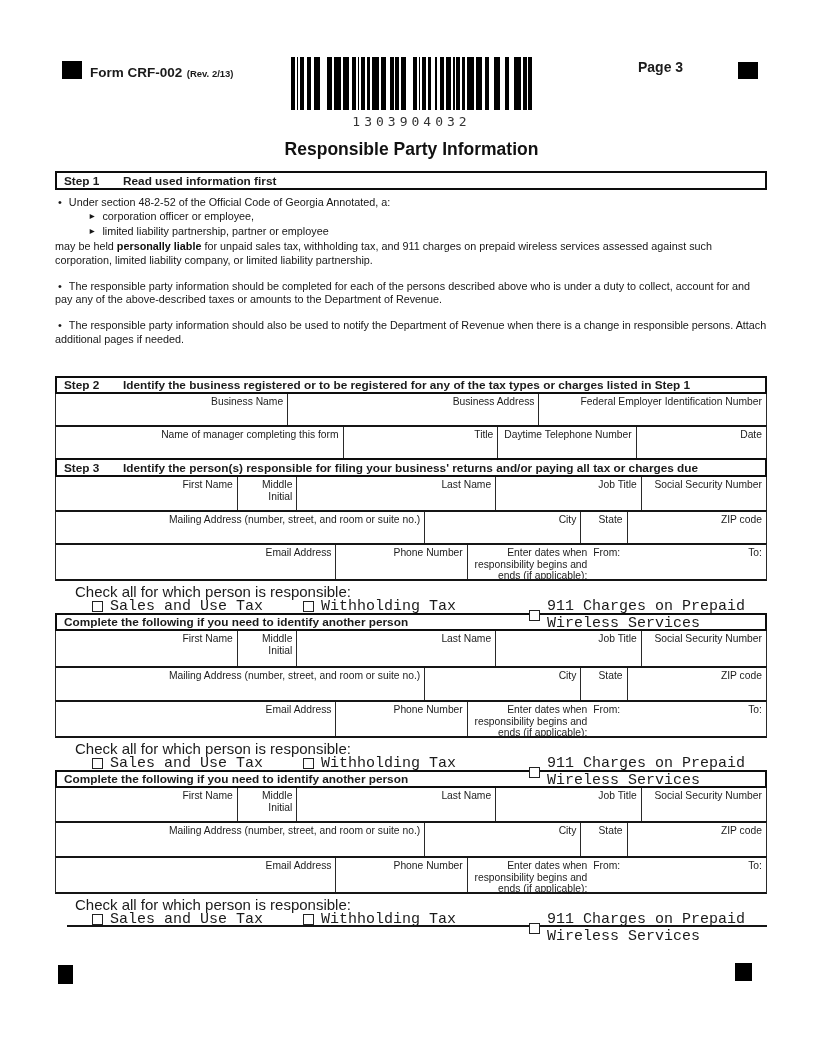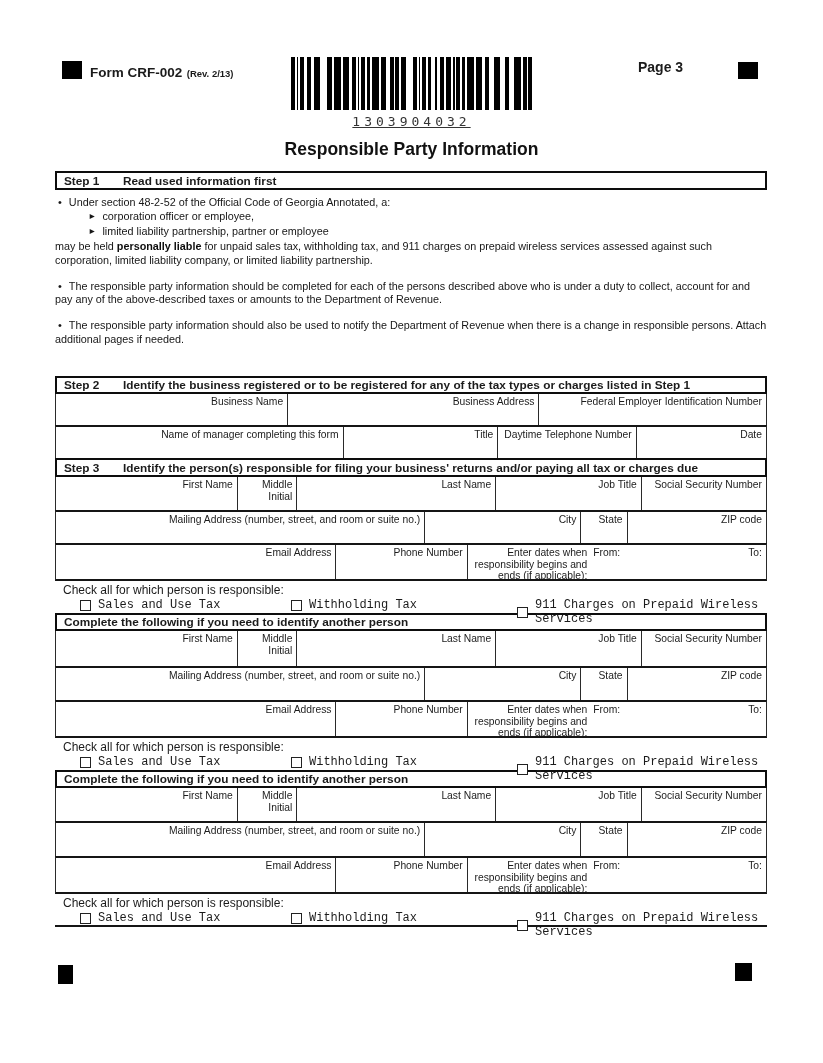--- a/index.html
+++ b/index.html
@@ -17,21 +17,21 @@
 
   .form-id { position:absolute; left:90px; top:63px; white-space:nowrap; }
   .form-id .fl { font-weight:bold; font-size:13.5px; }
   .form-id .rv { font-weight:bold; font-size:9.5px; }
   .page-num { position:absolute; left:638px; top:59px; font-weight:bold; font-size:14px; }
 
   .barcode-wrap { position:absolute; left:0; right:0; top:57px; text-align:center; }
   .bars { display:inline-flex; height:53px; }
   .bars div { height:53px; }
   .bb { background:#000; } .bw { background:#fff; }
-  .barcode-num { font-family:"DejaVu Sans Mono","Liberation Mono",monospace; font-size:13px; letter-spacing:4px; color:#333; margin-top:0px;text-decoration:underline; }
+  .barcode-num { font-family:"DejaVu Sans Mono","Liberation Mono",monospace; font-size:13px; letter-spacing:4px; color:#333; margin-top:0px; }
 
   .title { position:absolute; left:0; right:0; top:139px; text-align:center; font-weight:bold; font-size:17.5px; color:#111; }
 
   .content { position:absolute; left:55px; top:171px; width:712px; }
 
   .section-header { border:2px solid #0d0d0d; display:flex; align-items:center; padding:1px 7px; font-weight:bold; font-size:11.8px; background:#fff; }
   .section-header .stp { width:59px; flex:none; }
   .section-header.h19 { height:19px; }
   .section-header.h18 { height:18px; }
 
@@ -48,21 +48,21 @@
   .cell { position:relative; padding:2px 4px; font-size:10.3px; color:#1c1c1c; border-right:1px solid #2a2a2a; overflow:hidden; }
   .cell:last-child { border-right:none; }
   .cell .lbl { display:block; line-height:11.5px;text-align:right; }
   .h31 { height:31px; } .h33 { height:33px; } .h34 { height:34px; } .h35 { height:35px; } .h38 { height:38px; }
 
   .dates-cell { display:flex; flex-direction:row; justify-content:space-between; }
   .fromto { display:flex; padding-bottom:1px; }
   .fromto .from { margin-left:6px; }
   .fromto .to { margin-left:128px; }
 
-  .checkarea { position:relative; font-size:12px; }
+  .checkarea { position:relative; font-size:15px;margin-left:12px; }
   .checkarea.h32 { height:32px; } .checkarea.h33 { height:33px; }
   .checkarea .chk-label { position:absolute; left:8px; top:2px; }
   .chk-item { position:absolute; top:17px; display:flex; align-items:center;font-family:Liberation Mono, monospace; }
   .chk-item .box { width:11px; height:11px; border:1.5px solid #222; background:#fff; margin-right:7px; flex:none; }
   .chk1 { left:25px; } .chk2 { left:236px; } .chk3 { left:462px; }
 </style>
 </head>
 <body>
 
 <div class="page">

